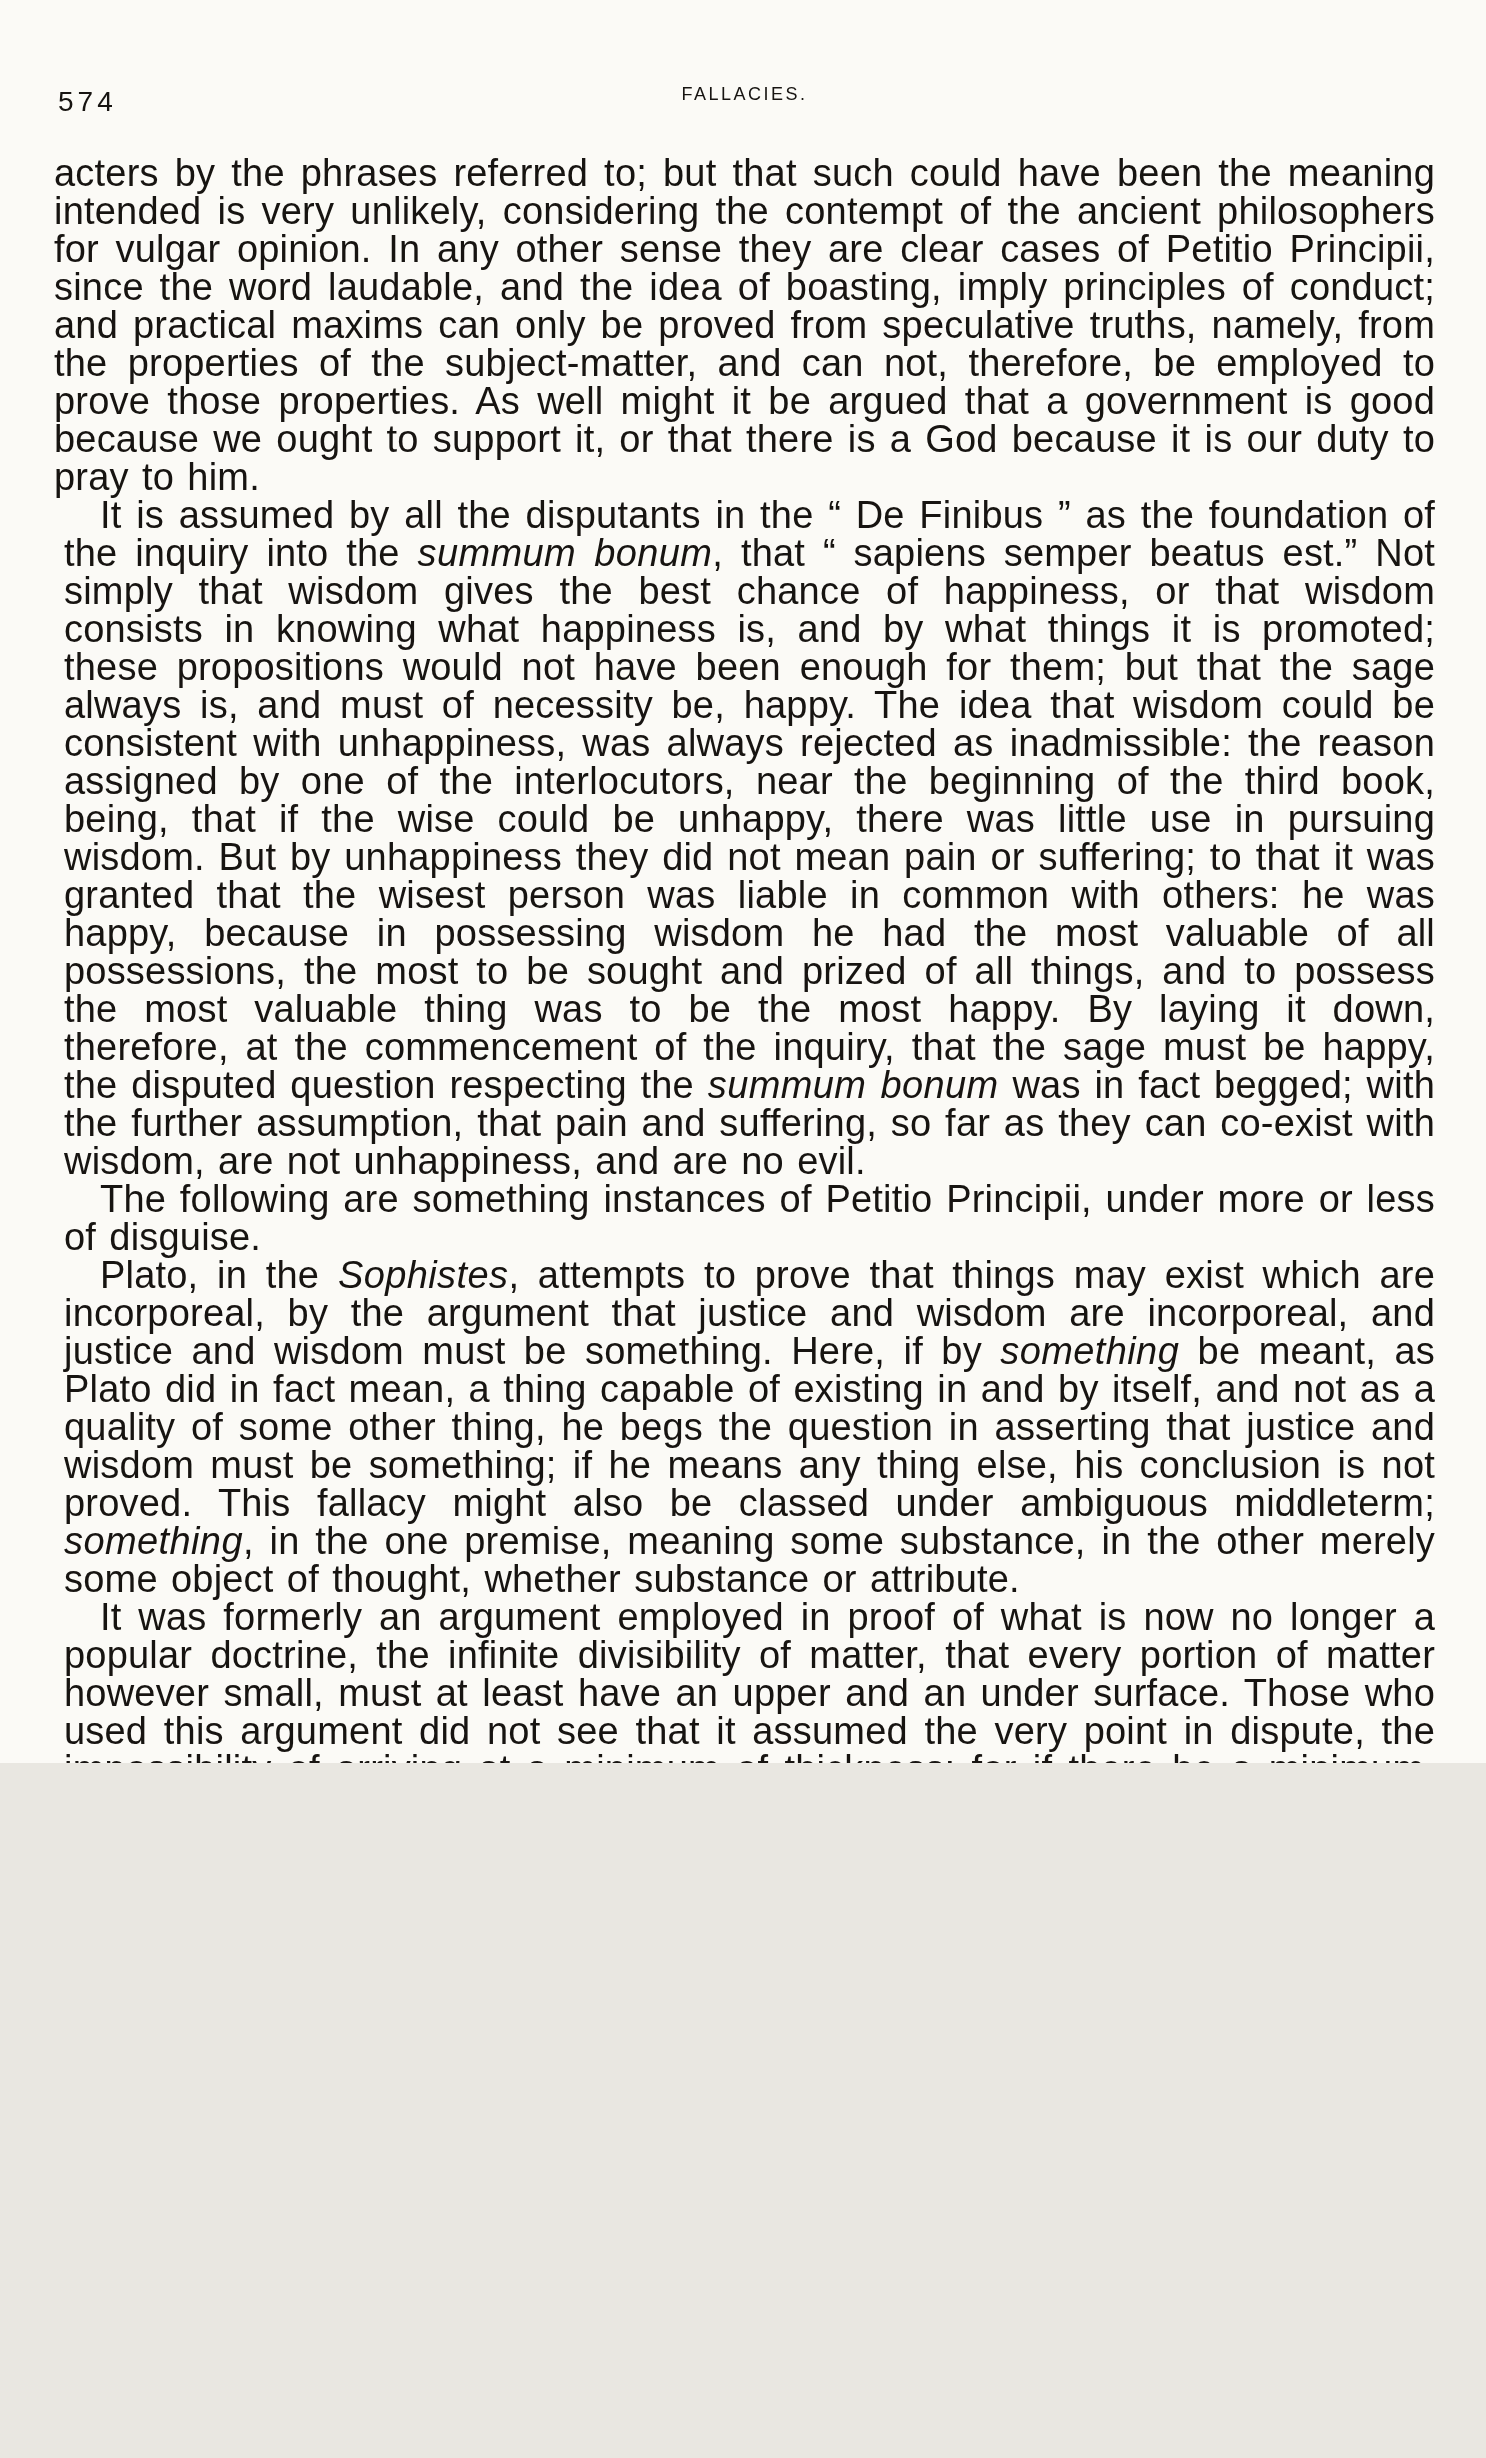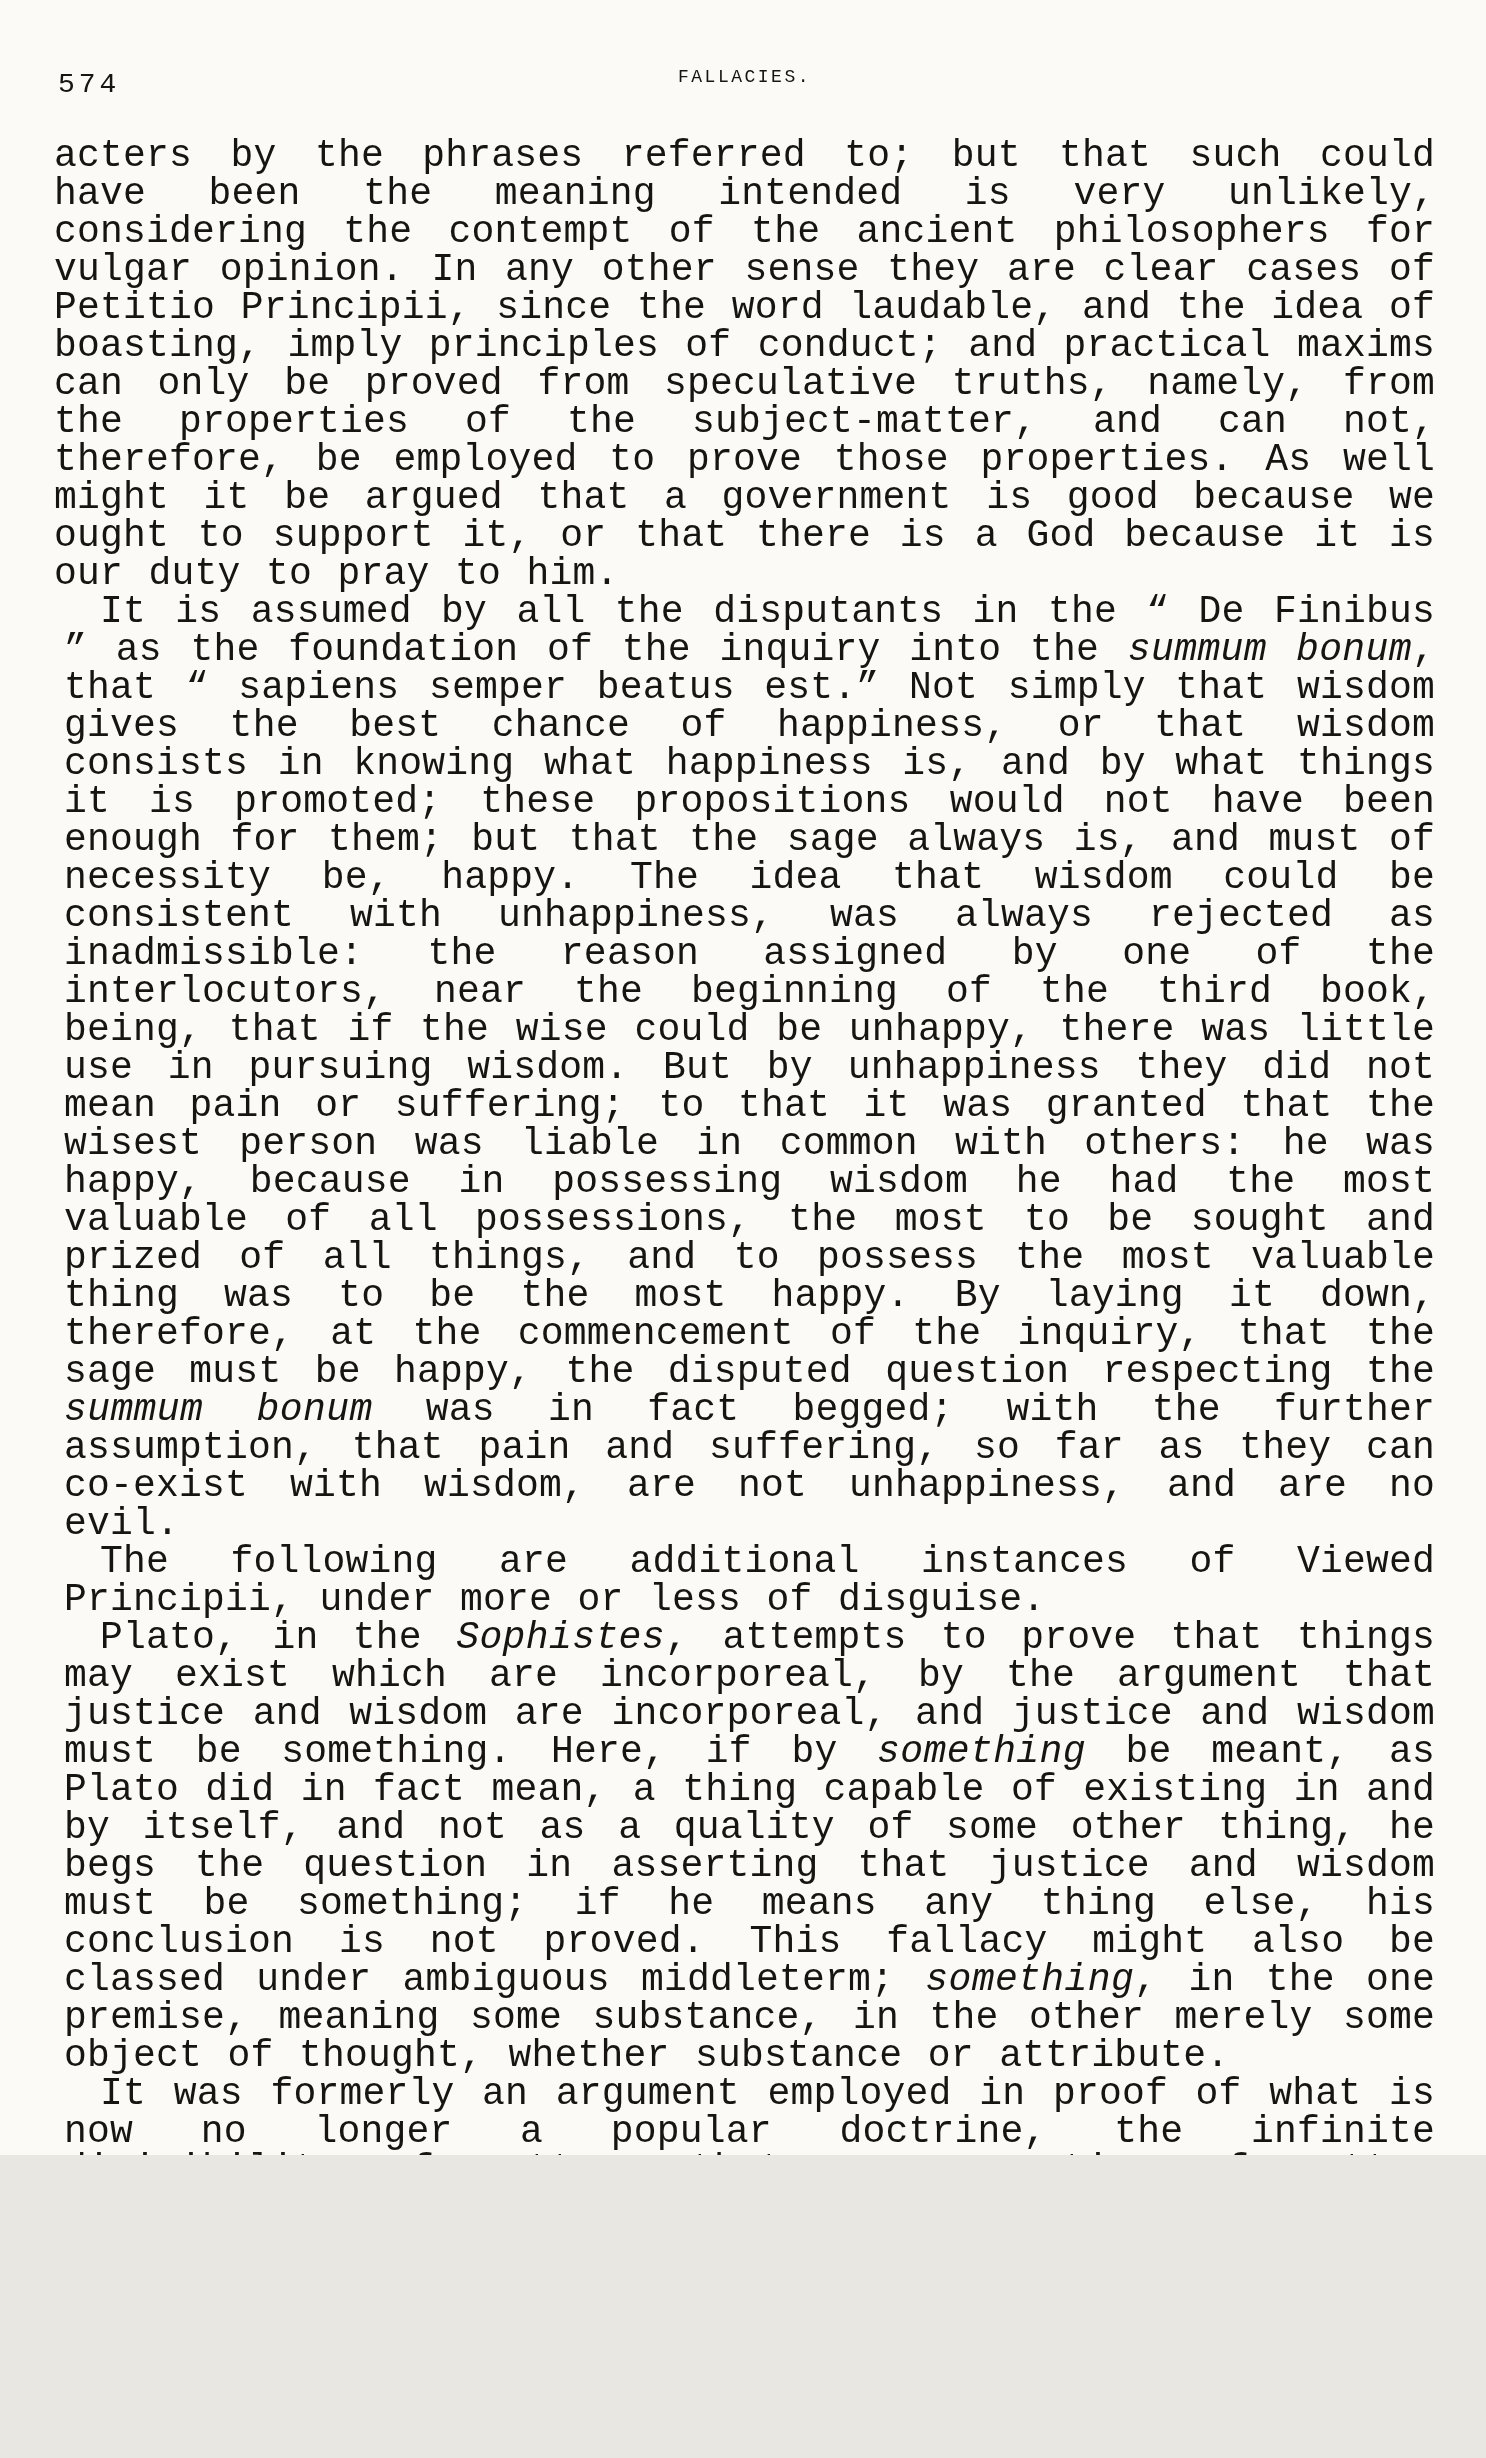--- a/index.html
+++ b/index.html
@@ -4,26 +4,26 @@
 <style>
   html, body {
     margin: 0;
     padding: 0;
     background: #e9e7e1;
   }
   .page {
     position: relative;
     box-sizing: border-box;
     width: 1487px;
-    height: 2155px;
+    height: 1763px;
     margin: 0 auto;
     background: #fbfaf6;
     color: #171411;
-    font-family: Liberation Mono, monospace;
-    padding: 67px 52px 40px 54px;
+    font-family: Liberation Sans, sans-serif;
+    padding: 84px 52px 40px 54px;
     overflow: hidden;
   }
   .page-header {
     position: relative;
     height: 44px;
     margin-bottom: 26px;
   }
   .page-number {
     position: absolute;
     left: 4px;
@@ -60,18 +60,18 @@
 <body>
 
 <div class="page">
   <div class="page-header">
     <span class="page-number">574</span>
     <span class="running-title">FALLACIES.</span>
   </div>
   <div class="body-text" id="paragraphs">
       <p><span>acters by the phrases referred to; but that such could have been the meaning intended is very unlikely, considering the contempt of the ancient philosophers for vulgar opinion. In any other sense they are clear cases of Petitio Principii, since the word laudable, and the idea of boasting, imply principles of conduct; and practical maxims can only be proved from speculative truths, namely, from the properties of the subject-matter, and can not, therefore, be employed to prove those properties. As well might it be argued that a government is good because we ought to support it, or that there is a God because it is our duty to pray to him.</span></p>
       <p class="indent"><span>It is assumed by all the disputants in the “ De Finibus ” as the foundation of the inquiry into the </span><em>summum bonum</em><span>, that “ sapiens semper beatus est.” Not simply that wisdom gives the best chance of happiness, or that wisdom consists in knowing what happiness is, and by what things it is promoted; these propositions would not have been enough for them; but that the sage always is, and must of necessity be, happy. The idea that wisdom could be consistent with unhappiness, was always rejected as inadmissible: the reason assigned by one of the interlocutors, near the beginning of the third book, being, that if the wise could be unhappy, there was little use in pursuing wisdom. But by unhappiness they did not mean pain or suffering; to that it was granted that the wisest person was liable in common with others: he was happy, because in possessing wisdom he had the most valuable of all possessions, the most to be sought and prized of all things, and to possess the most valuable thing was to be the most happy. By laying it down, therefore, at the commencement of the inquiry, that the sage must be happy, the disputed question respecting the </span><em>summum bonum</em><span> was in fact begged; with the further assumption, that pain and suffering, so far as they can co-exist with wisdom, are not unhappiness, and are no evil.</span></p>
-      <p class="indent"><span>The following are additional instances of Viewed Principii, under more or less of disguise.</span></p>
+      <p class="indent"><span>The following are something instances of Petitio Principii, under more or less of disguise.</span></p>
       <p class="indent"><span>Plato, in the </span><em>Sophistes</em><span>, attempts to prove that things may exist which are incorporeal, by the argument that justice and wisdom are incorporeal, and justice and wisdom must be something. Here, if by </span><em>something</em><span> be meant, as Plato did in fact mean, a thing capable of existing in and by itself, and not as a quality of some other thing, he begs the question in asserting that justice and wisdom must be something; if he means any thing else, his conclusion is not proved. This fallacy might also be classed under ambiguous middleterm; </span><em>something</em><span>, in the one premise, meaning some substance, in the other merely some object of thought, whether substance or attribute.</span></p>
       <p class="indent"><span>It was formerly an argument employed in proof of what is now no longer a popular doctrine, the infinite divisibility of matter, that every portion of matter however small, must at least have an upper and an under surface. Those who used this argument did not see that it assumed the very point in dispute, the impossibility of arriving at a minimum of thickness; for if there be a minimum, its upper and under surface will of course be one; it will be itself a surface, and no more. The argument owes its very considerable plausibility to this, that the premise does actually seem more obvious than the conclusion, though really identical with it. As expressed in the premise, the proposition appeals directly and in concrete language to the incapacity of the human imagination for conceiving a minimum. Viewed in this light, it becomes a case of the </span><em>a priori</em><span> fallacy or natural prejudice, that whatever can not be conceived can not exist. Every fal-</span></p>
     </div>
 </div>
 
 
 </body></html>

